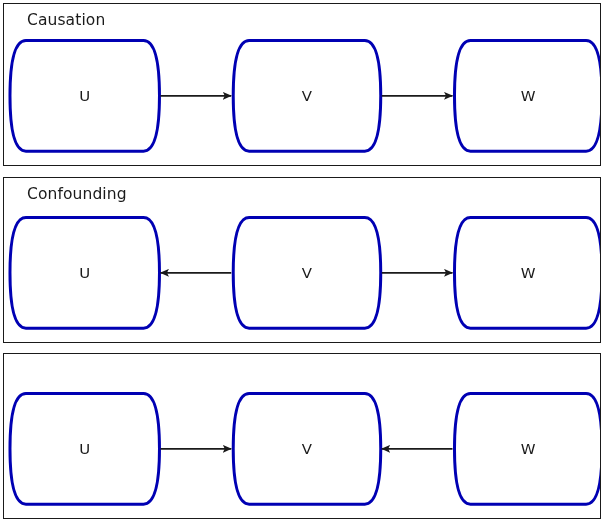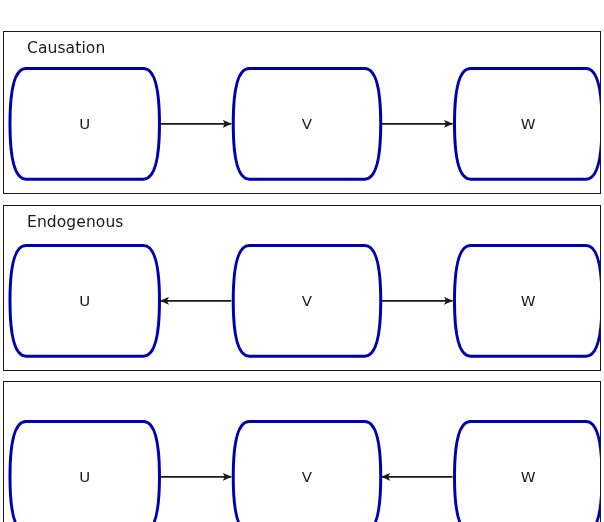--- a/index.html
+++ b/index.html
@@ -17,21 +17,20 @@
     background: #ffffff;
     overflow: hidden;
   }
   .panel {
     position: absolute;
     left: 3px;
     width: 598px;
     background: #ffffff;
     border: 1px solid #1a1a1a;
     box-sizing: border-box;
-    margin-top: 28px;
   }
   #panel-0 { top: 3px;   height: 163px; }
   #panel-1 { top: 177px; height: 166px; }
   #panel-2 { top: 353px; height: 166px; }
 
   .panel-title {
     position: absolute;
     left: 23px;
     top: 7px;
     font-size: 15.5px;
@@ -82,21 +81,21 @@
         <path d="M468,37 L584,37 Q600,37 600,93 Q600,149 584,149 L468,149 Q452,149 452,93 Q452,37 468,37 Z" fill="#ffffff" stroke="#0000b3" stroke-width="3" stroke-linejoin="round"></path>
         <text class="node-label" x="526" y="98" text-anchor="middle">W</text>
       </g>
 
       <line x1="157" y1="93" x2="228" y2="93" stroke="#1a1a1a" stroke-width="1.6" marker-end="url(#ah0r)"></line>
       <line x1="379" y1="93" x2="450" y2="93" stroke="#1a1a1a" stroke-width="1.6" marker-end="url(#ah0r)"></line>
     </svg>
   </div>
 
   <div class="panel" id="panel-1">
-    <div class="panel-title">Endogenous</div>
+    <div class="panel-title">Confounding</div>
     <svg class="panel-svg" viewBox="0 0 598 166" preserveAspectRatio="none">
       <defs>
         <marker id="ah1r" markerWidth="9" markerHeight="8" refX="8.5" refY="4" orient="auto" markerUnits="userSpaceOnUse">
           <path d="M0,0 L9,4 L0,8 L2,4 Z" fill="#1a1a1a"></path>
         </marker>
         <marker id="ah1l" markerWidth="9" markerHeight="8" refX="8.5" refY="4" orient="auto" markerUnits="userSpaceOnUse">
           <path d="M0,0 L9,4 L0,8 L2,4 Z" fill="#1a1a1a"></path>
         </marker>
       </defs>
       <g>

